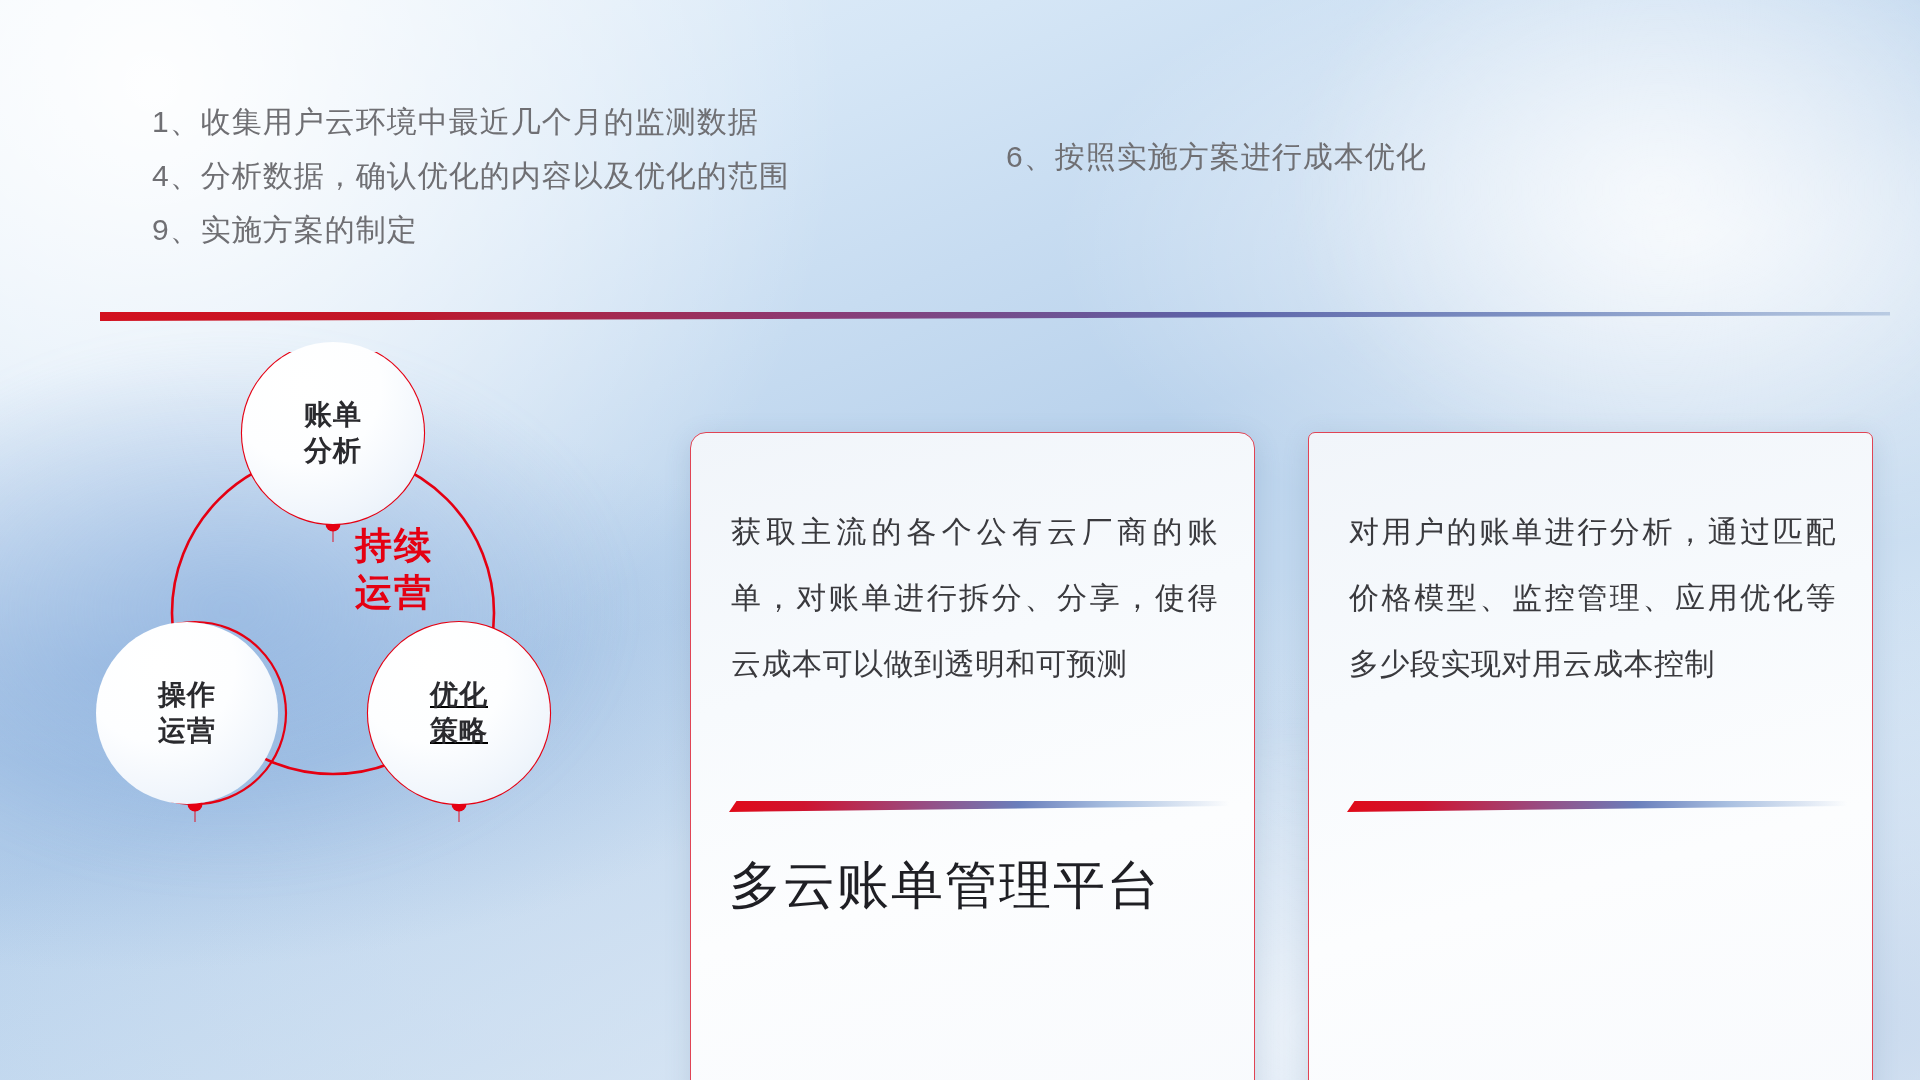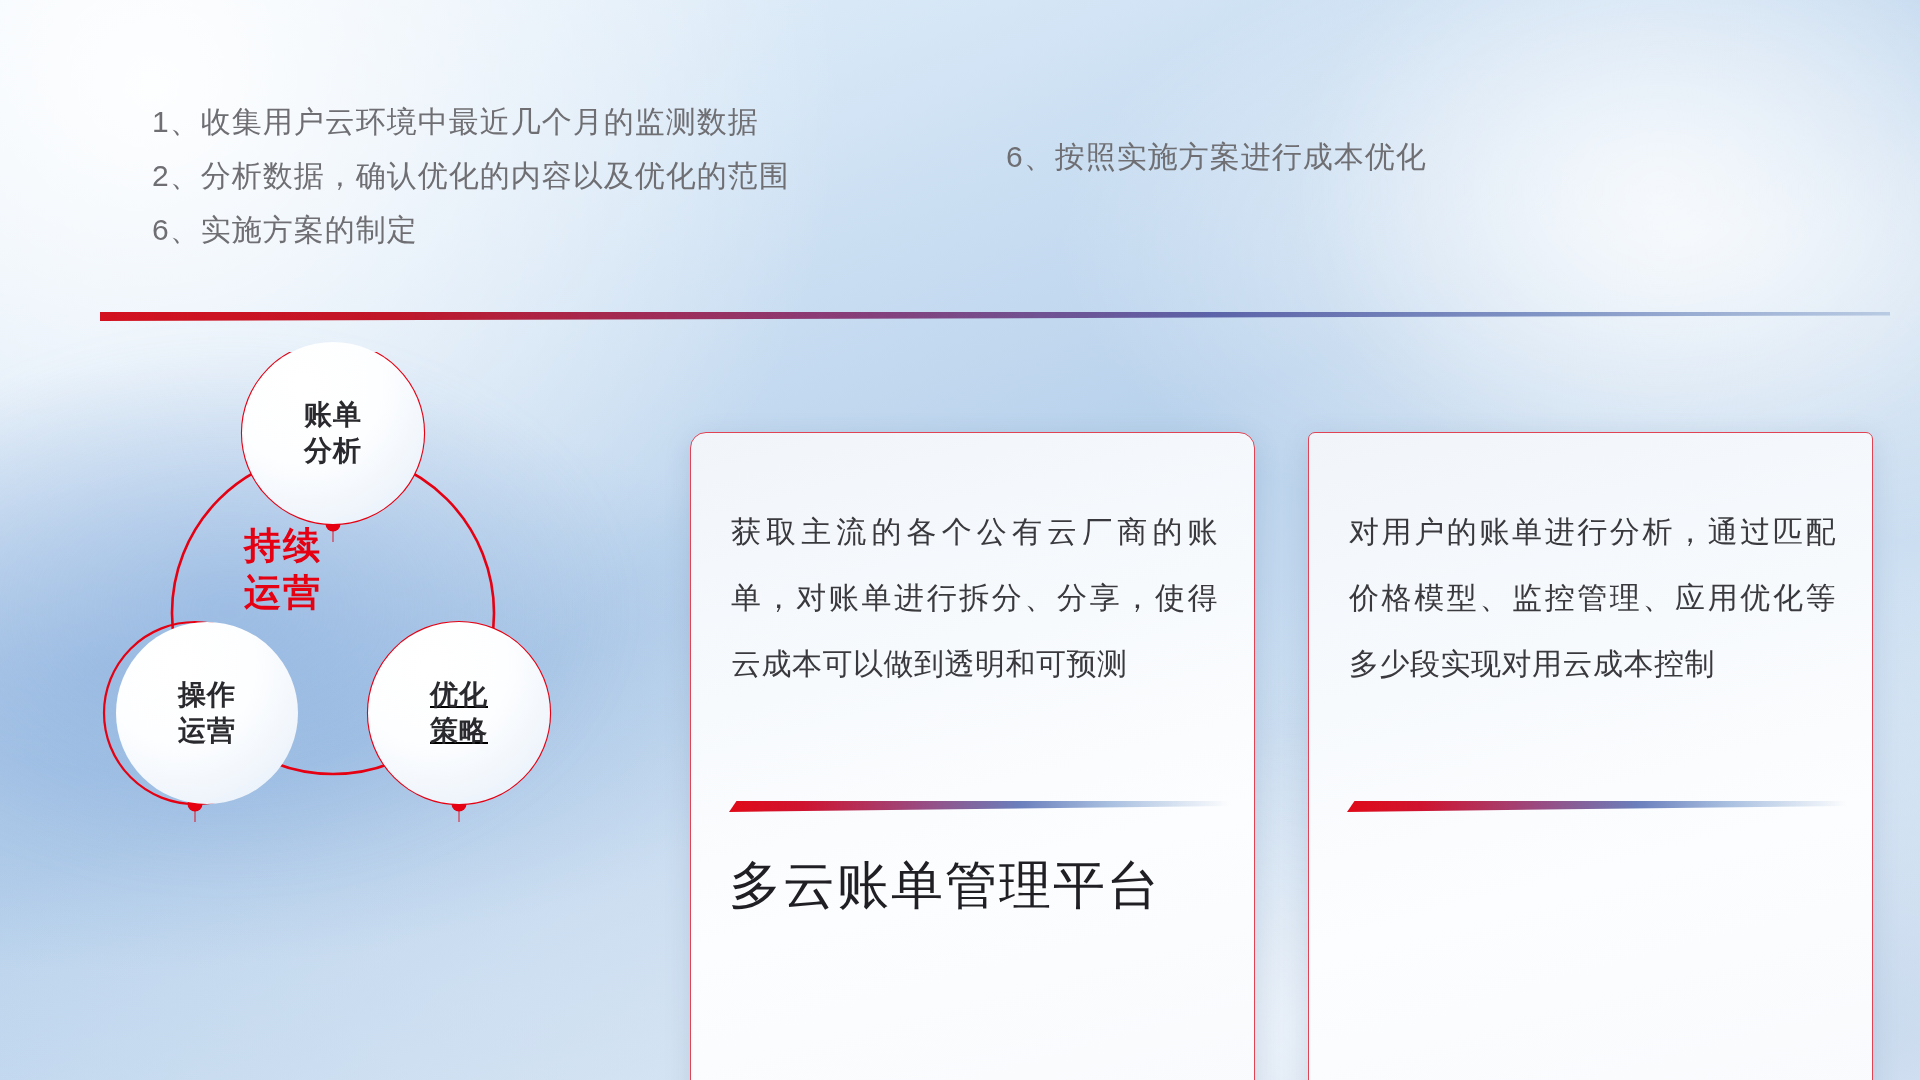--- a/index.html
+++ b/index.html
@@ -67,25 +67,25 @@
       radial-gradient(circle at 34% 24%, #ffffff 0%, #fdfeff 42%, #f1f6fc 70%, #e2ecf7 100%);
     display:flex; align-items:center; justify-content:center;
     text-align:center;
   }
   .bubble-label {
     font-size:28px; font-weight:700; color:#2a2a2e;
     line-height:1.28; letter-spacing:1px;
     font-family:"Liberation Sans","DejaVu Sans",sans-serif;
   }
   .bubble.top   { left:146px; top:-10px;  width:182px; height:182px; }
-  .bubble.left  { left:20px;   top:270px;  width:182px; height:182px; }
+  .bubble.left  { left:0;   top:270px;  width:182px; height:182px; }
   .bubble.right { left:272px; top:270px;  width:182px; height:182px;text-decoration:underline; }
   .center-label {
-    position:absolute; left:148px; top:170px; width:180px;
-    text-align:left;
+    position:absolute; left:157px; top:170px; width:180px;
+    text-align:right;
     color:#e50012; font-weight:800; font-size:37px; line-height:1.28;
     letter-spacing:2px;
     font-family:"Liberation Sans","DejaVu Sans",sans-serif;
   }
 
   
   .card {
     position:absolute;
     top:388px;
     width:565px;
@@ -128,22 +128,22 @@
 
 <div class="bg">
   <div class="bg-soft-1"></div>
   <div class="bg-soft-2"></div>
   <div class="bg-soft-3"></div>
 </div>
 
 <div class="steps">
   <div class="step-col left">
     <div class="step-line">1、收集用户云环境中最近几个月的监测数据</div>
-    <div class="step-line">2、分析数据，确认优化的内容以及优化的范围</div>
-    <div class="step-line">6、实施方案的制定</div>
+    <div class="step-line">4、分析数据，确认优化的内容以及优化的范围</div>
+    <div class="step-line">9、实施方案的制定</div>
   </div>
   <div class="step-col right">
     <div class="step-line">6、按照实施方案进行成本优化</div>
   </div>
 </div>
 
 <div class="top-rule"></div>
 
 <div class="venn">
   <svg width="530" height="600" viewBox="0 0 530 600">

